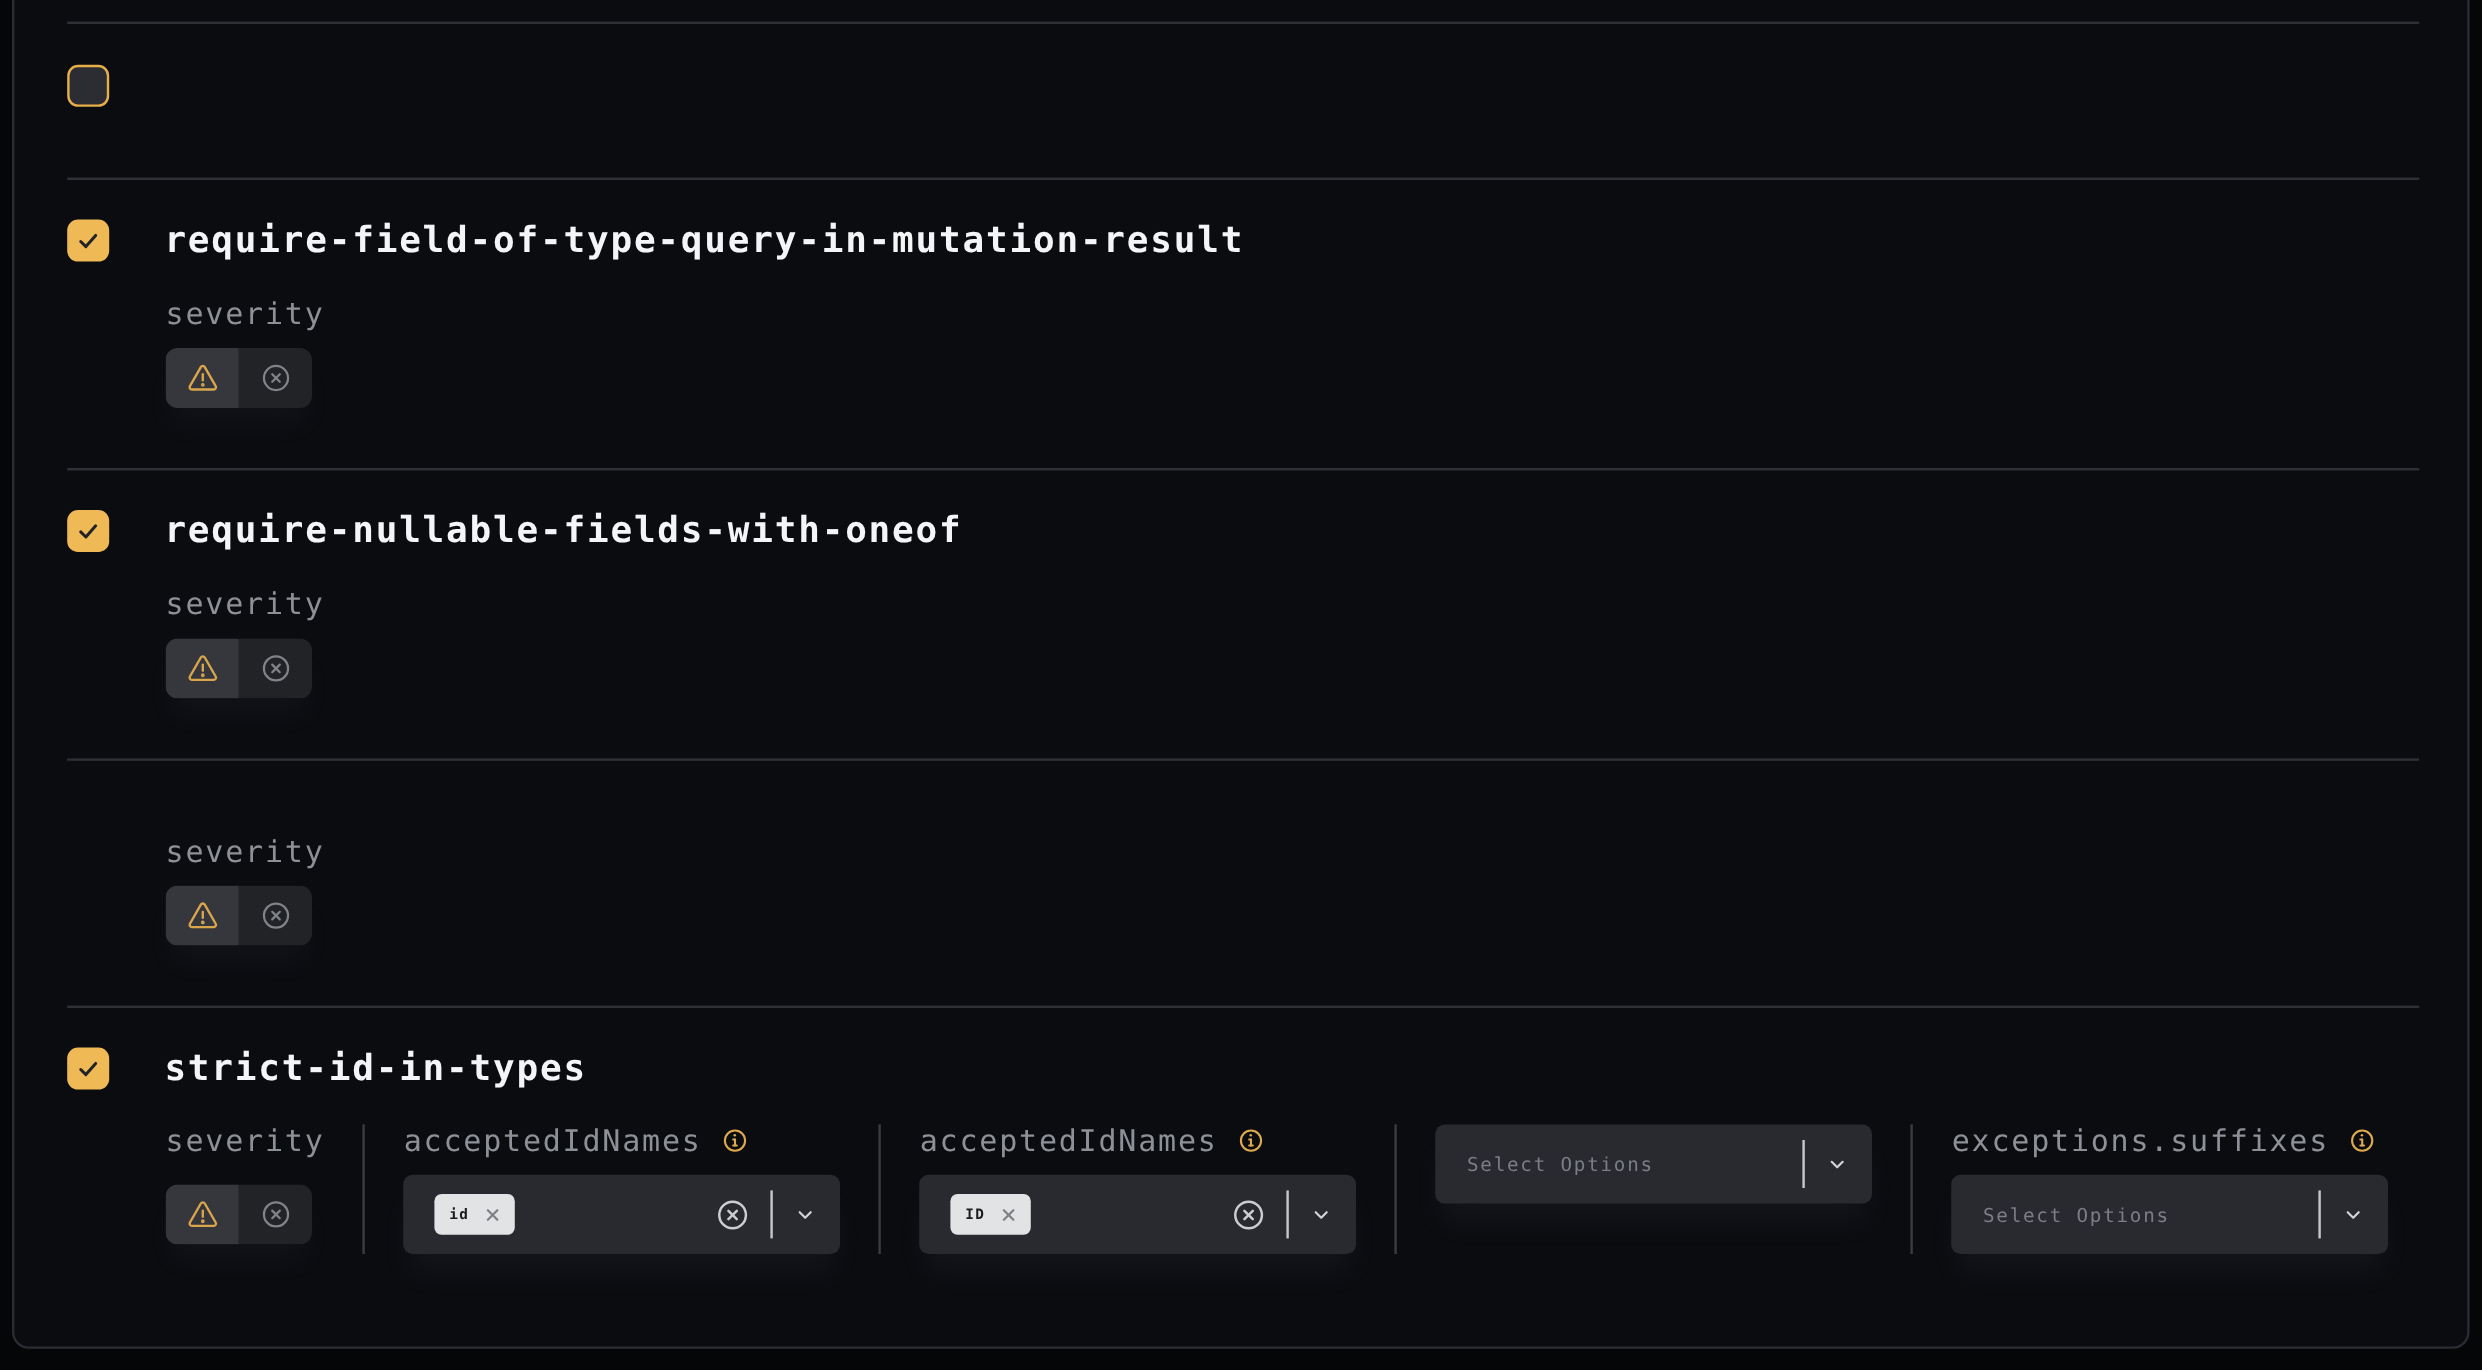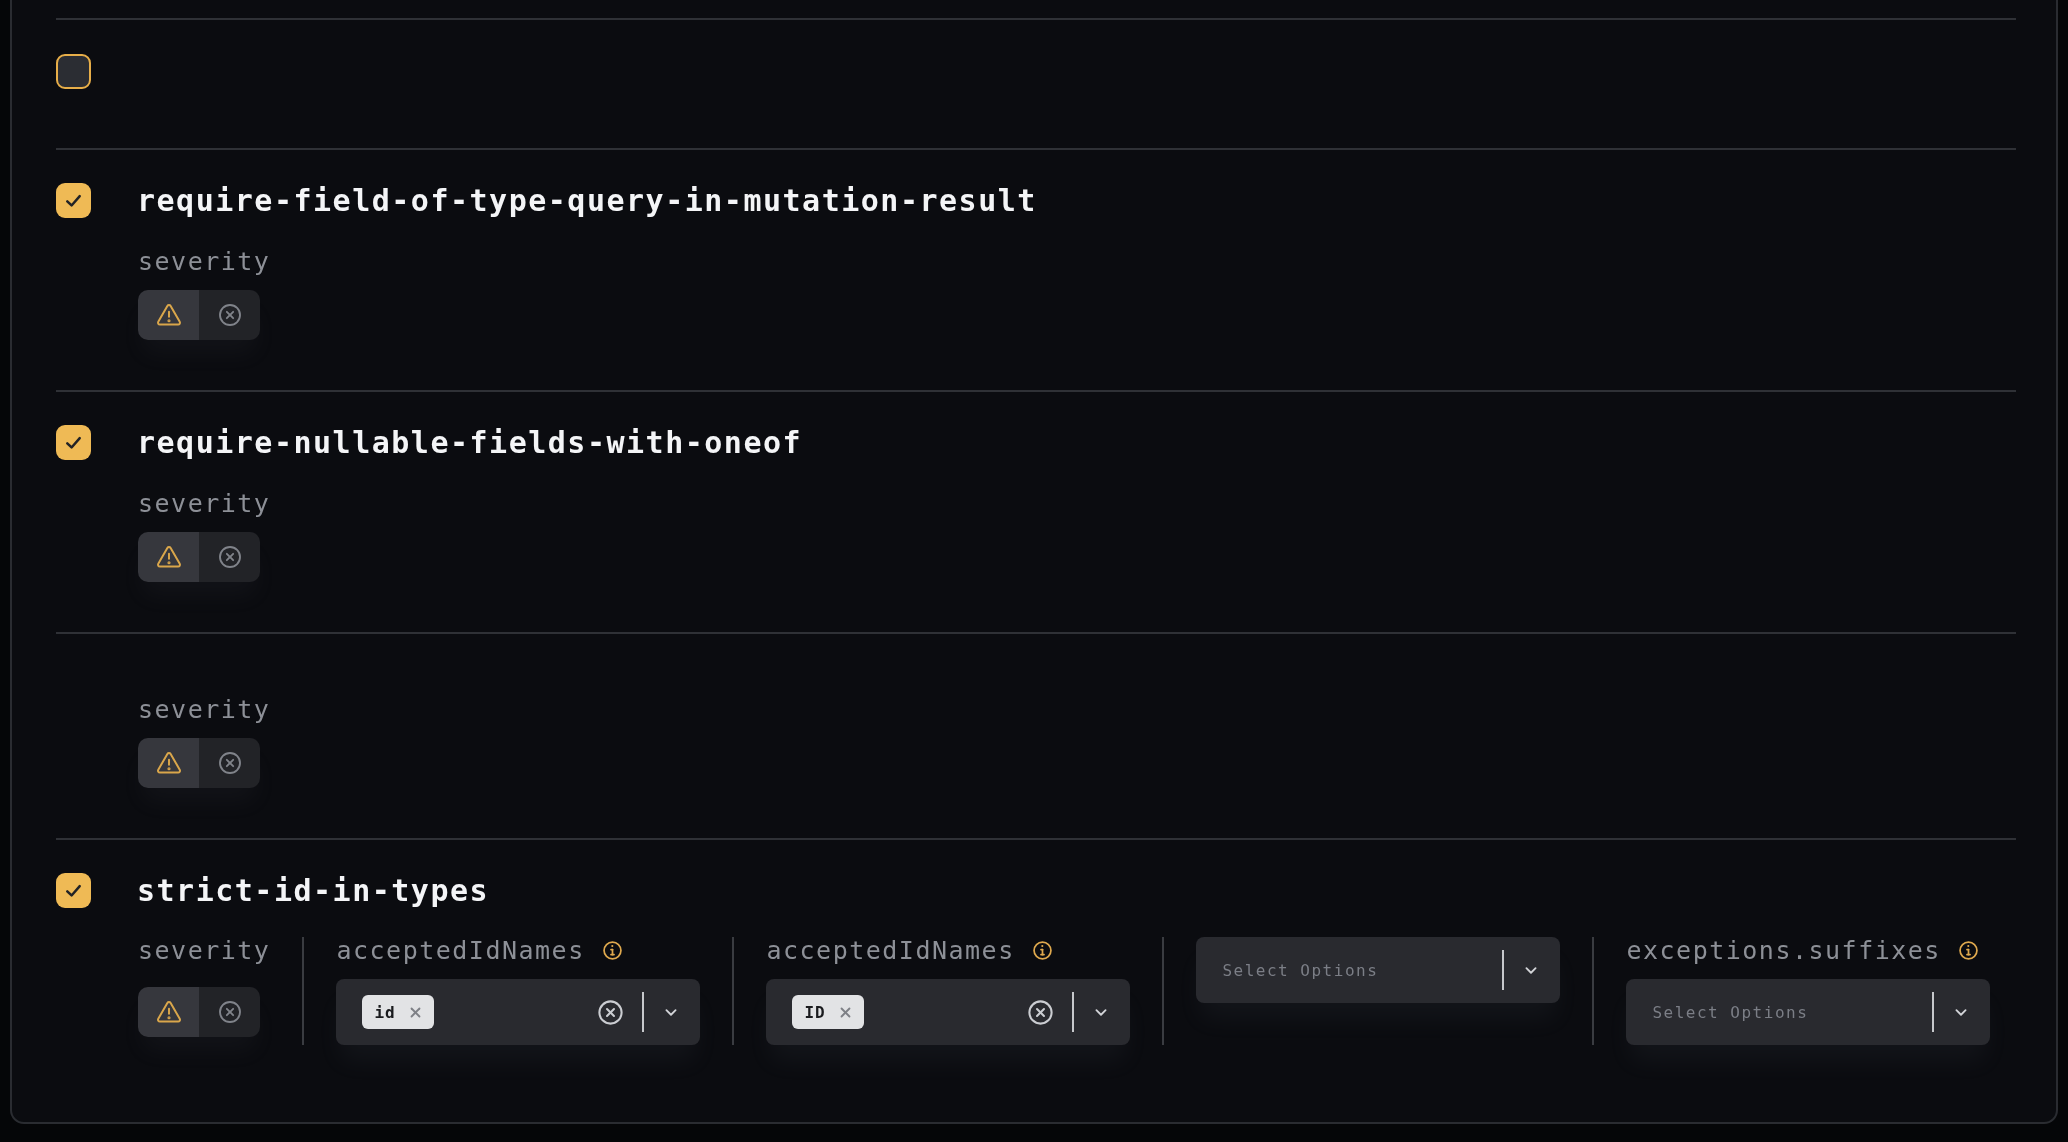--- a/index.html
+++ b/index.html
@@ -35,21 +35,21 @@
   .config-col { display:flex; flex-direction:column; }
   .col-label { height:26px; display:flex; align-items:center; gap:16px; margin-bottom:16px; }
   .control-wrap { height:66px; display:flex; align-items:center; }
   .config-vr { width:2px; background:#3a3c41; margin:0 32px; align-self:stretch; }
 
   .ms-field { width:364px; height:66px; background:#292a2f; border-radius:8px;
               display:flex; align-items:center; padding:0 18px 0 26px; cursor:pointer;
               box-shadow:0 20px 26px -4px rgba(160,165,180,0.06); }
   .tag { display:flex; align-items:center; gap:10px; background:#e2e3e5; border-radius:6px;
          height:34px; padding:0 9px 0 12px; }
-  .tag .tag-text { font-size:16px; font-weight:bold; color:#1a1b1e; letter-spacing:1px; }
+  .tag .tag-text { font-size:12px; font-weight:bold; color:#1a1b1e; letter-spacing:1px; }
   .tag .tag-x { display:flex; cursor:pointer; }
   .spacer { flex:1; }
   .field-vr { width:2px; height:40px; background:#c6c8cc; margin:0 16px; flex:0 0 2px; }
   .placeholder { font-size:16px; letter-spacing:1.5px; color:#7b7e86; white-space:nowrap; }
   .icon-btn { display:flex; cursor:pointer; background:none; border:none; padding:0; }
 </style>
 </head>
 <body>
 
 <div class="panel">

